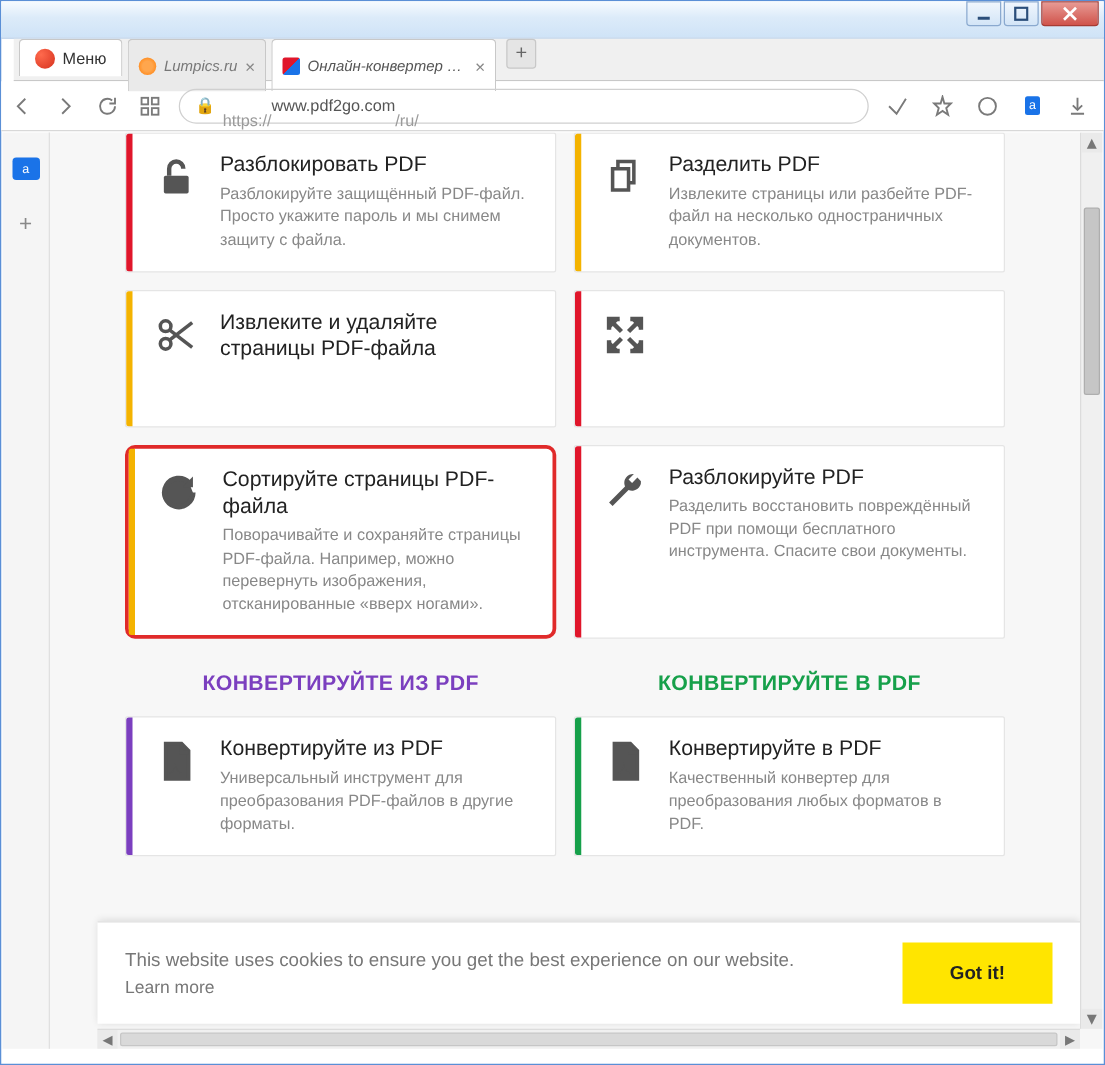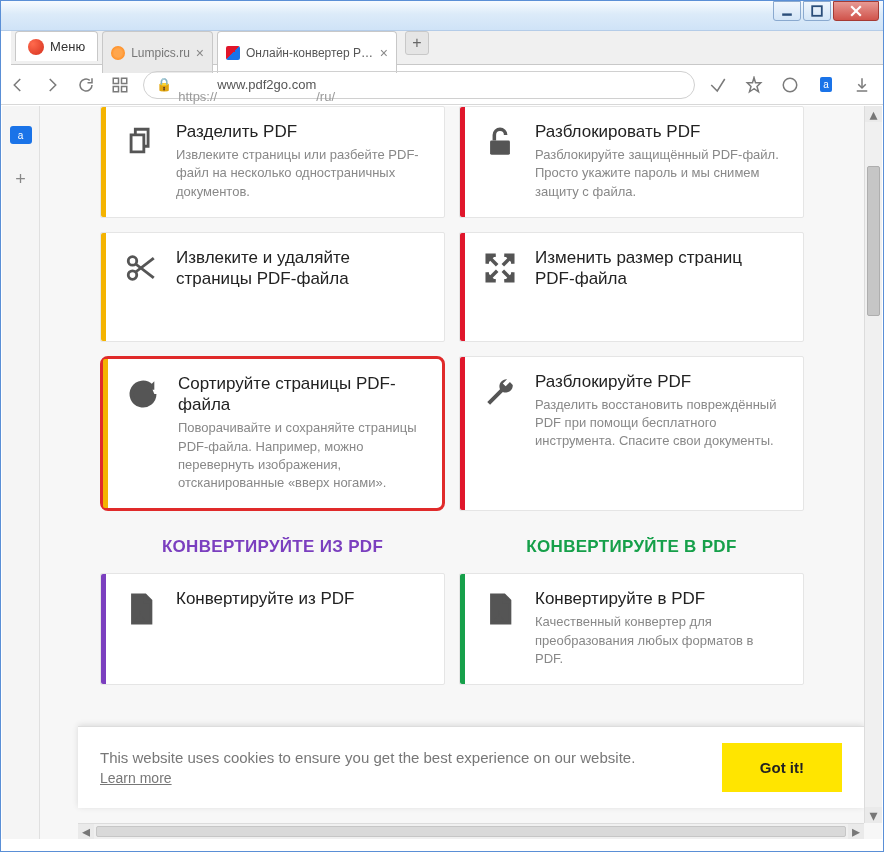--- a/index.html
+++ b/index.html
@@ -7,21 +7,21 @@
   
   .win-frame { width:884px; height:852px; border:1px solid #5a8fd6; position:relative; background:#fff; }
   .titlebar { height:30px; background:linear-gradient(#f7fbff,#dcebf9 45%,#cfe3f7); border-bottom:1px solid #b4cce8; display:flex; justify-content:flex-end; align-items:flex-start; padding-right:4px; }
   .win-btn { width:28px; height:20px; margin-left:2px; border:1px solid #8aa9cf; border-radius:0 0 3px 3px; background:linear-gradient(#f0f6fd,#d3e5f7); display:flex; align-items:center; justify-content:center; font-size:11px; color:#2b4e7a; }
   .win-btn.close{ width:46px; background:linear-gradient(#e79a94,#d0534b); border-color:#a53b34; color:#fff; }
   .win-btn svg{width:12px;height:12px;}
   
   .tabstrip{height:34px; background:#f0f0f0; display:flex; align-items:flex-start; border-bottom:1px solid #c8c8c8;margin-left:10px;}
   .menu-btn{height:30px; background:#fff; border:1px solid #c8c8c8; border-bottom:none; border-radius:4px 4px 0 0; margin:0 4px; padding:0 12px; display:flex; align-items:center; font-size:13px; color:#333;}
   .menu-btn .o-logo{width:16px;height:16px;border-radius:50%;background:radial-gradient(circle at 30% 30%,#ff6a4d,#d6311e);margin-right:6px;}
-  .tab{height:42px;background:#fff;border:1px solid #c8c8c8;border-bottom:none;border-radius:4px 4px 0 0;margin-right:4px;display:flex;align-items:center;padding:0 8px;font-size:12px;color:#555;max-width:180px;}
+  .tab{height:42px;background:#fff;border:1px solid #c8c8c8;border-bottom:none;border-radius:4px 4px 0 0;margin-right:4px;display:flex;align-items:center;padding:0 8px;font-size:12px;color:#555;max-width:180px;font-style:italic;}
   .tab.inactive{background:#eaeaea;color:#777;}
   .tab .favicon{width:14px;height:14px;margin-right:6px;flex:none;}
   .tab .tlabel{overflow:hidden;white-space:nowrap;text-overflow:ellipsis;flex:1;}
   .tab .tclose{margin-left:6px;color:#888;font-size:14px;flex:none;}
   .newtab{width:24px;height:24px;border:1px solid #c8c8c8;background:#e5e5e5;border-radius:3px;display:flex;align-items:center;justify-content:center;color:#666;font-size:16px;margin:0 0 4px 4px;}
   
   .addrbar{height:40px;background:#fff;border-bottom:1px solid #d8d8d8;display:flex;align-items:center;padding:0 10px 0 6px;gap:12px;}
   .nav-ico{color:#7a7a7a;display:flex;align-items:center;justify-content:center;width:22px;height:22px;}
   .nav-ico svg{width:18px;height:18px;stroke:#7a7a7a;fill:none;stroke-width:2;}
   .urlbox{flex:1;height:28px;border:1px solid #d0d0d0;border-radius:14px;display:flex;align-items:center;padding:0 12px;font-size:13px;color:#555;}
@@ -42,23 +42,23 @@
   .card .ico svg{width:34px;height:34px;fill:#555;}
   .card .txt{flex:1;padding:14px 18px 16px 0;}
   .card .ttl{font-size:17px;color:#222;font-weight:400;margin-bottom:4px;line-height:1.25;}
   .card .dsc{font-size:13px;color:#888;line-height:1.4;}
   .card.highlight{border:3px solid #e02a2a;border-radius:8px;}
   .section-heads{display:grid;grid-template-columns:1fr 1fr;gap:14px;padding:26px 60px 16px;}
   .sec-h{text-align:center;font-size:17px;font-weight:700;letter-spacing:.3px;}
   .sec-h.purple{color:#7b3fbf;}
   .sec-h.green{color:#16a04a;}
   
-  .cookie{position:absolute;left:38px;right:18px;bottom:31px;background:#fff;border-top:1px solid #ddd;box-shadow:0 -1px 6px rgba(0,0,0,.12);display:flex;align-items:center;padding:16px 22px;gap:18px;}
+  .cookie{position:absolute;left:38px;right:18px;bottom:20px;background:#fff;border-top:1px solid #ddd;box-shadow:0 -1px 6px rgba(0,0,0,.12);display:flex;align-items:center;padding:16px 22px;gap:18px;}
   .cookie .msg{flex:1;font-size:15px;color:#777;}
-  .cookie .msg .lm{display:block;margin-top:4px;text-decoration:underline;color:#777;font-size:14px;}
+  .cookie .msg .lm{display:block;margin-top:4px;color:#777;font-size:14px;}
   .cookie .gotit{background:#ffe500;color:#222;border:none;padding:16px 38px;font-size:15px;font-weight:700;}
   
   .vbar{position:absolute;top:0;right:0;width:18px;bottom:16px;background:#f0f0f0;border-left:1px solid #dcdcdc;}
   .vbar .thumb{position:absolute;left:2px;right:2px;top:60px;height:150px;background:#c6c6c6;border:1px solid #aeaeae;border-radius:2px;}
   .vbar .arrow{position:absolute;left:0;right:0;height:16px;background:#eaeaea;display:flex;align-items:center;justify-content:center;color:#777;}
   .vbar .arrow.up{top:0;} .vbar .arrow.dn{bottom:0;}
   .hbar{position:absolute;left:38px;right:18px;bottom:0;height:16px;background:#f0f0f0;border-top:1px solid #dcdcdc;}
   .hbar .thumb{position:absolute;top:2px;bottom:2px;left:18px;right:18px;background:#d9d9d9;border:1px solid #c6c6c6;border-radius:2px;}
   .hbar .arrow{position:absolute;top:0;bottom:0;width:16px;background:#eaeaea;display:flex;align-items:center;justify-content:center;color:#777;}
   .hbar .arrow.l{left:0;} .hbar .arrow.r{right:0;}
@@ -172,43 +172,43 @@
         </div>
       <div class="rail-btn">
           <span>+</span>
         </div>
     </div>
 
     <div class="page">
       <div class="page-scroll">
         <div class="cards-grid" id="cards-grid">
             <div class="card">
+    <div class="stripe" style="background:#e0162b"></div>
+    <div class="ico">
+                <svg viewBox="0 0 24 24">
+                  <rect x="5" y="11" width="14" height="10" rx="1"></rect>
+                  <path d="M8 11V7a4 4 0 0 1 8 0" fill="none" stroke="#555" stroke-width="2.5"></path>
+                </svg>
+              </div>
+    <div class="txt">
+      <div class="ttl">Разблокировать PDF</div>
+      <div class="dsc">Разблокируйте защищённый PDF-файл. Просто укажите пароль и мы снимем защиту с файла.</div>
+    </div>
+  </div>
+            <div class="card">
     <div class="stripe" style="background:#f4b300"></div>
     <div class="ico">
                 <svg viewBox="0 0 24 24">
                   <path d="M8 3h9v12H8z" fill="none" stroke="#555" stroke-width="2"></path>
                   <path d="M5 7h9v12H5z" fill="#fff" stroke="#555" stroke-width="2"></path>
                 </svg>
               </div>
     <div class="txt">
       <div class="ttl">Разделить PDF</div>
       <div class="dsc">Извлеките страницы или разбейте PDF-файл на несколько одностраничных документов.</div>
-    </div>
-  </div>
-            <div class="card">
-    <div class="stripe" style="background:#e0162b"></div>
-    <div class="ico">
-                <svg viewBox="0 0 24 24">
-                  <rect x="5" y="11" width="14" height="10" rx="1"></rect>
-                  <path d="M8 11V7a4 4 0 0 1 8 0" fill="none" stroke="#555" stroke-width="2.5"></path>
-                </svg>
-              </div>
-    <div class="txt">
-      <div class="ttl">Разблокировать PDF</div>
-      <div class="dsc">Разблокируйте защищённый PDF-файл. Просто укажите пароль и мы снимем защиту с файла.</div>
     </div>
   </div>
             <div class="card">
     <div class="stripe" style="background:#f4b300"></div>
     <div class="ico">
                 <svg viewBox="0 0 24 24">
                   <circle cx="6" cy="7" r="3" fill="none" stroke="#555" stroke-width="2"></circle>
                   <circle cx="6" cy="17" r="3" fill="none" stroke="#555" stroke-width="2"></circle>
                   <line x1="8" y1="9" x2="21" y2="19" stroke="#555" stroke-width="2"></line>
                   <line x1="8" y1="15" x2="21" y2="5" stroke="#555" stroke-width="2"></line>
@@ -226,21 +226,20 @@
                   <polyline points="15 3 21 3 21 9"></polyline>
                   <polyline points="21 15 21 21 15 21"></polyline>
                   <polyline points="9 21 3 21 3 15"></polyline>
                   <line x1="3" y1="3" x2="10" y2="10"></line>
                   <line x1="21" y1="3" x2="14" y2="10"></line>
                   <line x1="21" y1="21" x2="14" y2="14"></line>
                   <line x1="3" y1="21" x2="10" y2="14"></line>
                 </svg>
               </div>
     <div class="txt">
-      <div class="ttl">Изменить размер страниц PDF-файла</div>
     </div>
   </div>
             <div class="card highlight">
     <div class="stripe" style="background:#f4b300"></div>
     <div class="ico">
                 <svg viewBox="0 0 24 24" stroke="#555" stroke-width="3" fill="none">
                   <path d="M20 12a8 8 0 1 1-2.3-5.6"></path>
                   <polyline points="20 3 20 9 14 9" fill="#555" stroke="none"></polyline>
                 </svg>
               </div>
@@ -271,20 +270,21 @@
     <div class="stripe" style="background:#7b3fbf"></div>
     <div class="ico">
                 <svg viewBox="0 0 24 24" fill="none" stroke="#555" stroke-width="2">
                   <path d="M6 2h9l4 4v16H6z"></path>
                   <path d="M15 2v5h4"></path>
                   <text x="8" y="18" font-size="7" fill="#555" stroke="none" font-family="Arial">人</text>
                 </svg>
               </div>
     <div class="txt">
       <div class="ttl">Конвертируйте из PDF</div>
+      <div class="dsc">Универсальный инструмент для преобразования PDF-файлов в другие форматы.</div>
     </div>
   </div>
             <div class="card">
     <div class="stripe" style="background:#16a04a"></div>
     <div class="ico">
                 <svg viewBox="0 0 24 24" fill="none" stroke="#555" stroke-width="2">
                   <path d="M6 2h9l4 4v16H6z"></path>
                   <path d="M15 2v5h4"></path>
                   <text x="8" y="18" font-size="7" fill="#555" stroke="none" font-family="Arial">人</text>
                 </svg>

